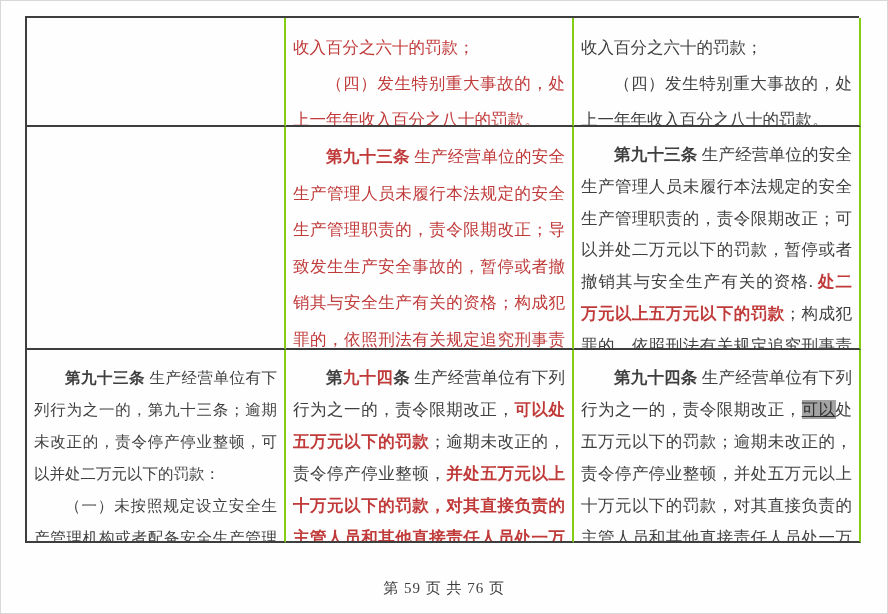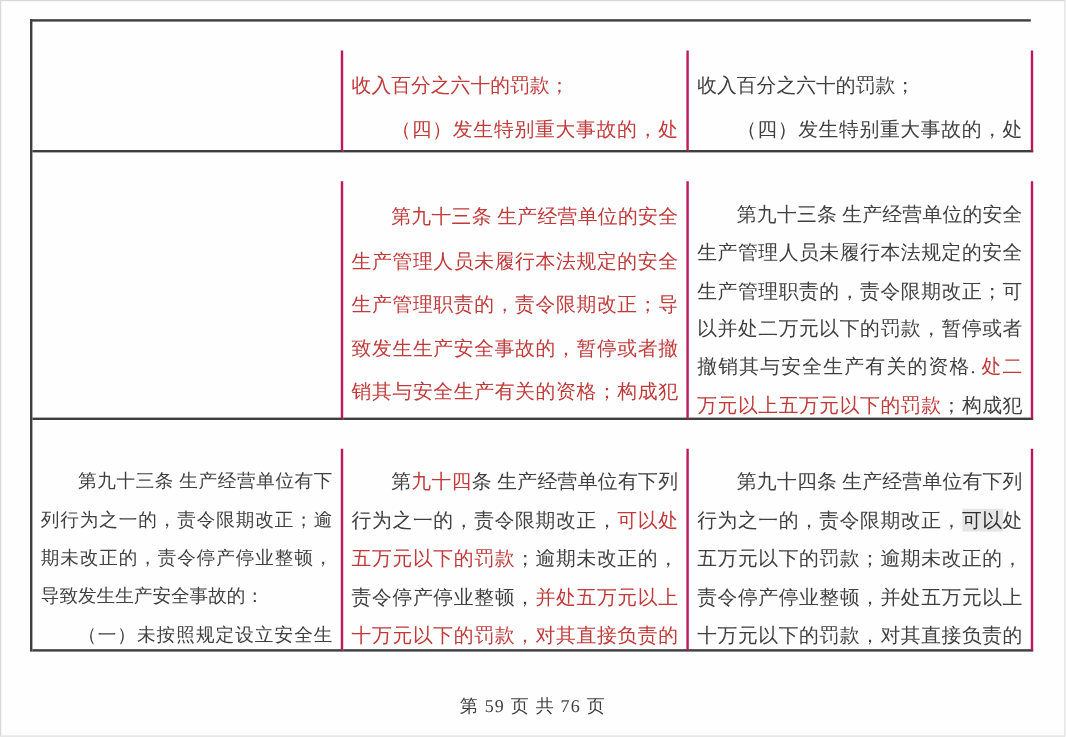--- a/index.html
+++ b/index.html
@@ -21,39 +21,38 @@
     left: 24px;
     top: 15px;
     width: 834px;
     display: grid;
     grid-template-columns: 259px 288px 287px;
     grid-template-rows: 109px 223px 193px;
     border-top: 2px solid #3e3e3e;
     border-left: 2px solid #3e3e3e;
   }
   .cell {
-    border-right: 2px solid #be185d;
+    border-right: 2px solid #84cc16;
     border-bottom: 2px solid #3e3e3e;
     padding: 12px 7px 0 7px;
     overflow: hidden;
     color: #3f3f3f;
     font-size: 16.5px;
     line-height: 36px;
     text-align: justify;
-    margin-top: 24px;
   }
   .cell.c1 { font-size: 15.5px; }
   .cell.r2.c2 { line-height: 36.5px; }
   .cell.r2.c3 { line-height: 31.8px; }
   .cell.r3 { line-height: 32px; }
   .para { text-align: justify; }
   .para.indent { text-indent: 2em; }
   .red  { color: #c03a3a; }
-  .bold { font-weight: normal; }
-  .hl   { background: #e5e5e5; color: #2e2e2e; }
+  .bold { font-weight: bold; }
+  .hl   { background: #a3a3a3; color: #2e2e2e; text-decoration: underline; }
   .footer {
     position: absolute;
     left: 0; right: 0;
     top: 578px;
     text-align: center;
     font-size: 15px;
     color: #3f3f3f;
     letter-spacing: 1px;
   }
 </style>
@@ -75,21 +74,21 @@
 
     <div class="cell r2 c1"></div>
     <div class="cell r2 c2">
         <p class="para indent"><span class="red bold">第九十三条</span><span class="red"> 生产经营单位的安全生产管理人员未履行本法规定的安全生产管理职责的，责令限期改正；导致发生生产安全事故的，暂停或者撤销其与安全生产有关的资格；构成犯罪的，依照刑法有关规定追究刑事责任。</span></p>
       </div>
     <div class="cell r2 c3">
         <p class="para indent"><span class="bold">第九十三条</span><span> 生产经营单位的安全生产管理人员未履行本法规定的安全生产管理职责的，责令限期改正；可以并处二万元以下的罚款，暂停或者撤销其与安全生产有关的资格. </span><span class="red bold">处二万元以上五万元以下的罚款</span><span>；构成犯罪的，依照刑法有关规定追究刑事责任。</span></p>
       </div>
 
     <div class="cell r3 c1">
-        <p class="para indent"><span class="bold">第九十三条</span><span> 生产经营单位有下列行为之一的，责令限期改正；逾期未改正的，责令停产停业整顿，导致发生生产安全事故的：</span></p>
+        <p class="para indent"><span class="bold">第九十三条</span><span> 生产经营单位有下列行为之一的，第九十三条；逾期未改正的，责令停产停业整顿，可以并处二万元以下的罚款：</span></p>
         <p class="para indent"><span>（一）未按照规定设立安全生产管理机构或者配备安全生产管理人</span></p>
       </div>
     <div class="cell r3 c2">
         <p class="para indent"><span class="bold">第</span><span class="red bold">九十四</span><span class="bold">条</span><span> 生产经营单位有下列行为之一的，责令限期改正，</span><span class="red bold">可以处五万元以下的罚款</span><span>；逾期未改正的，责令停产停业整顿，</span><span class="red bold">并处五万元以上十万元以下的罚款，对其直接负责的主管人员和其他直接责任人员处一万元以上二万元以下的罚</span></p>
       </div>
     <div class="cell r3 c3">
         <p class="para indent"><span class="bold">第九十四条</span><span> 生产经营单位有下列行为之一的，责令限期改正，</span><span class="hl">可以</span><span>处五万元以下的罚款；逾期未改正的，责令停产停业整顿，并处五万元以上十万元以下的罚款，对其直接负责的主管人员和其他直接责任人员处一万元以上二万元以下的罚</span></p>
       </div>
   </div>
 

